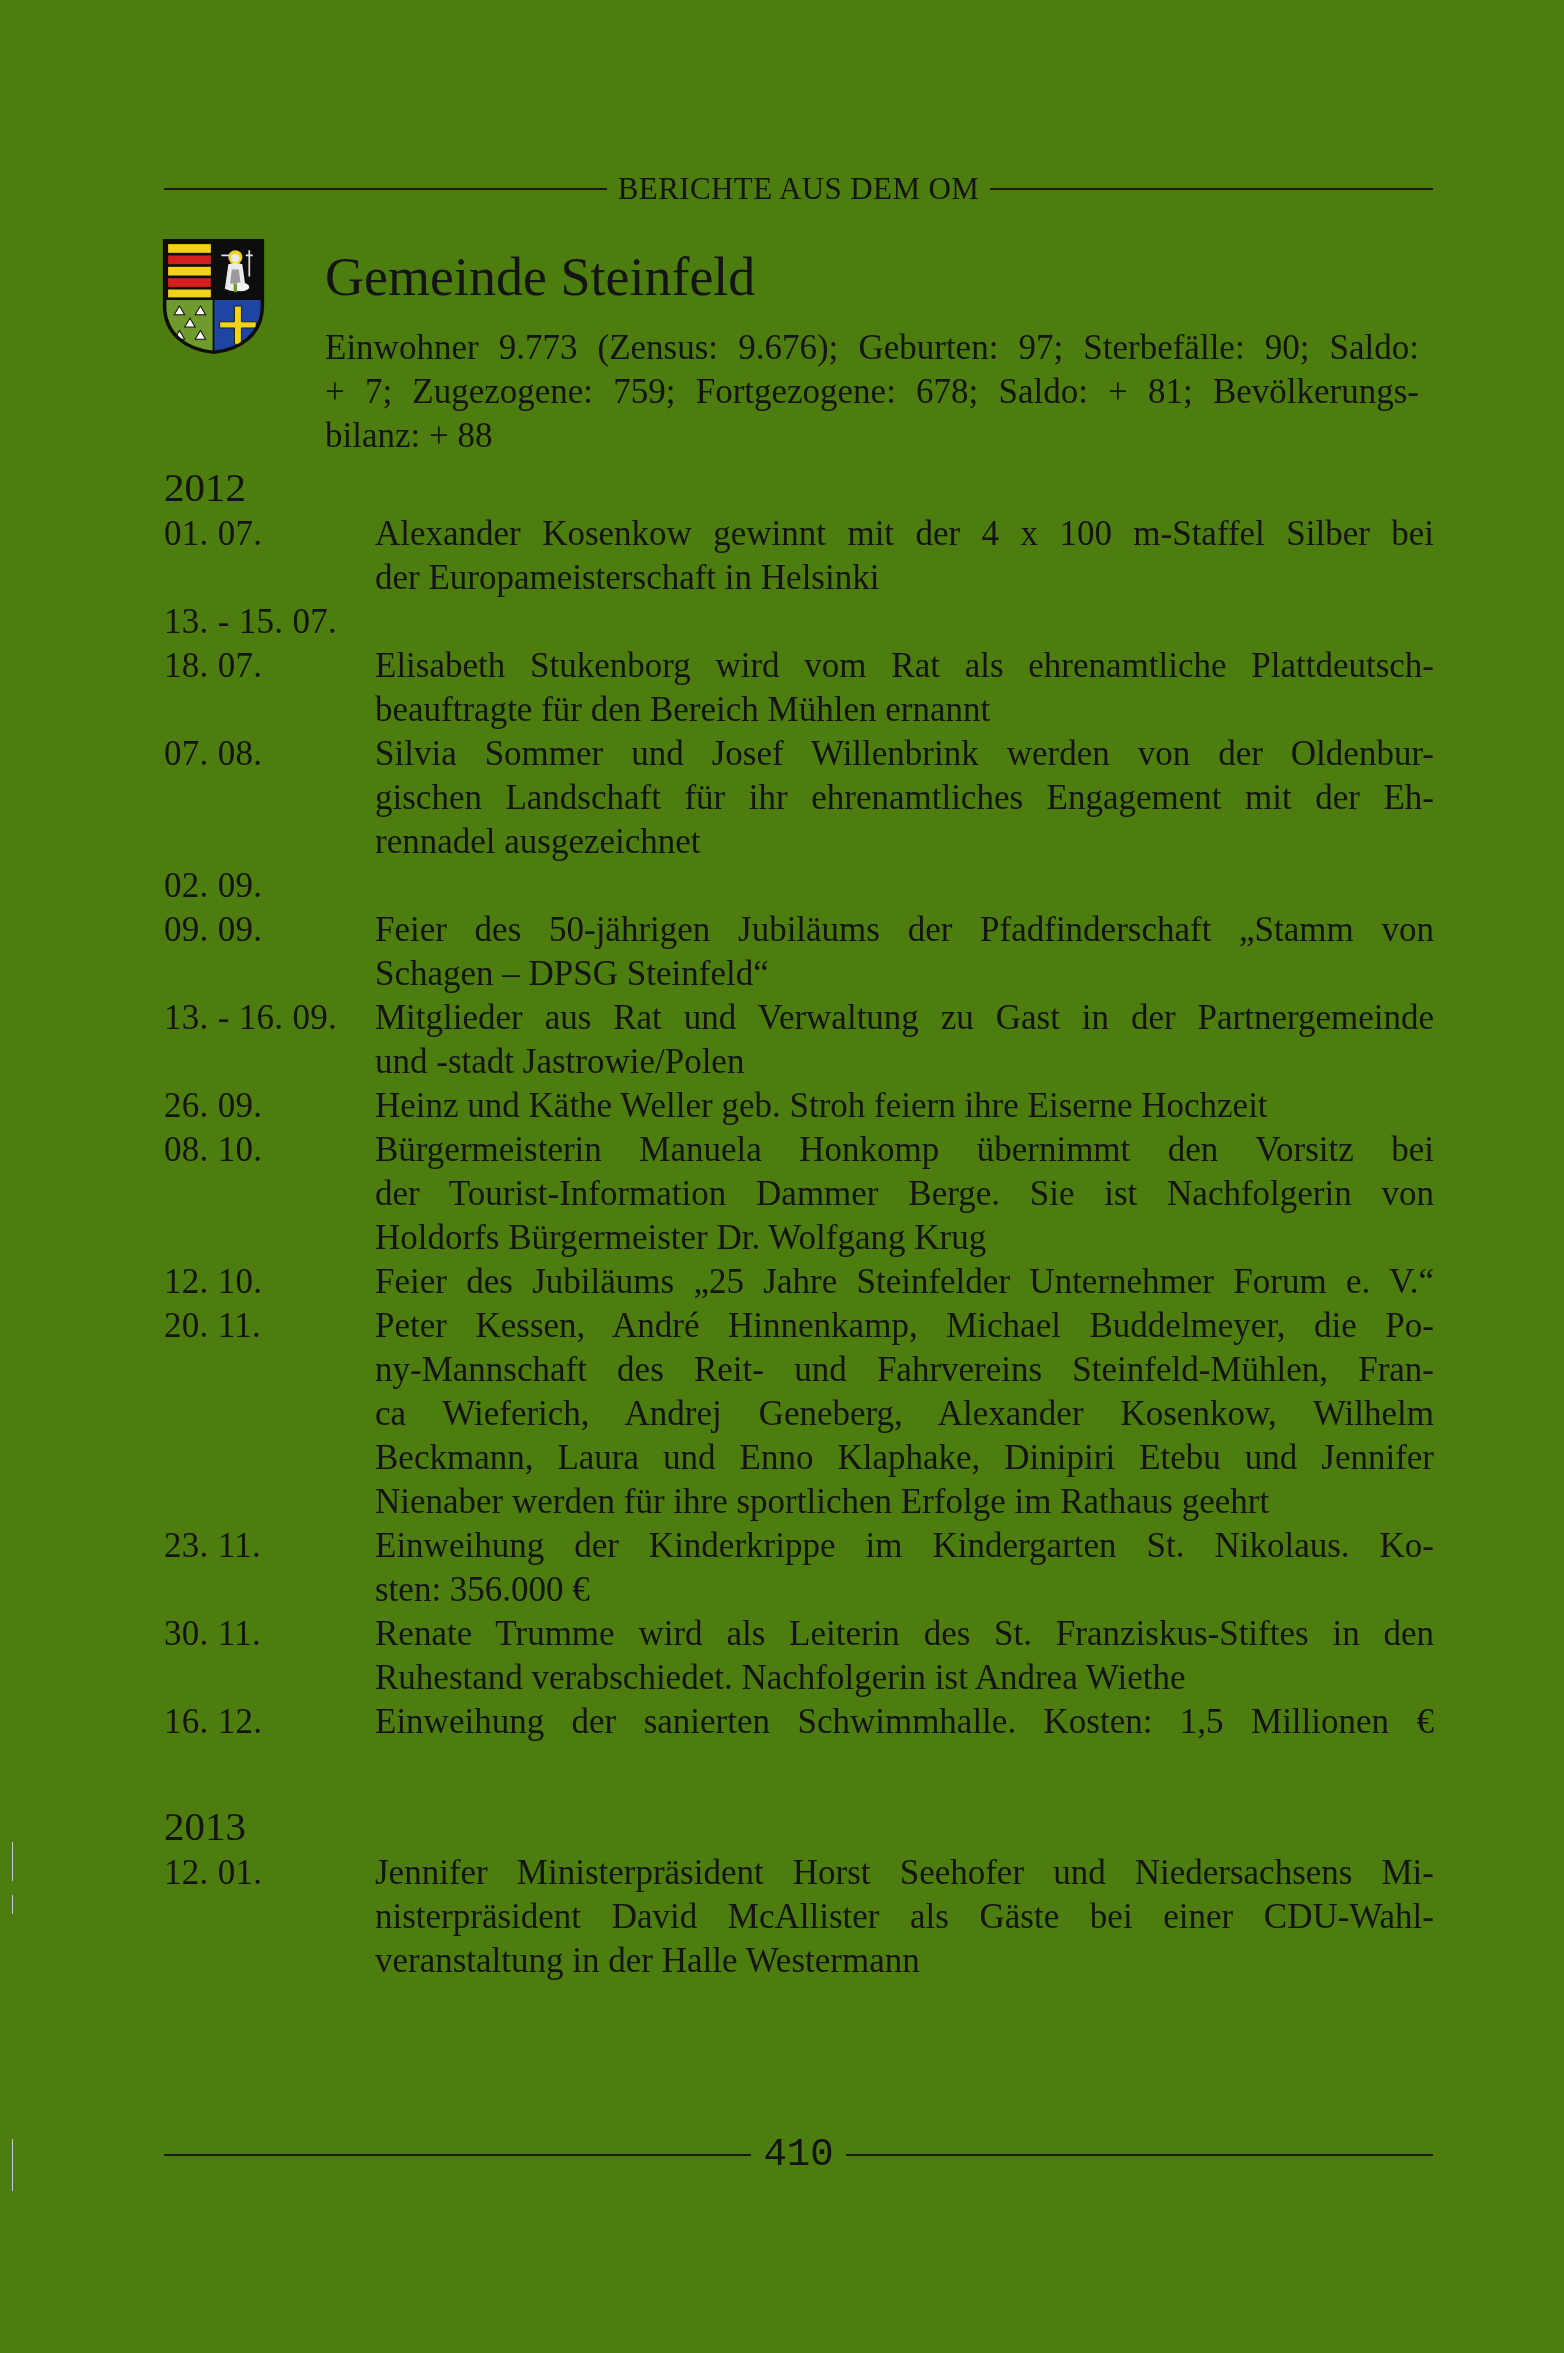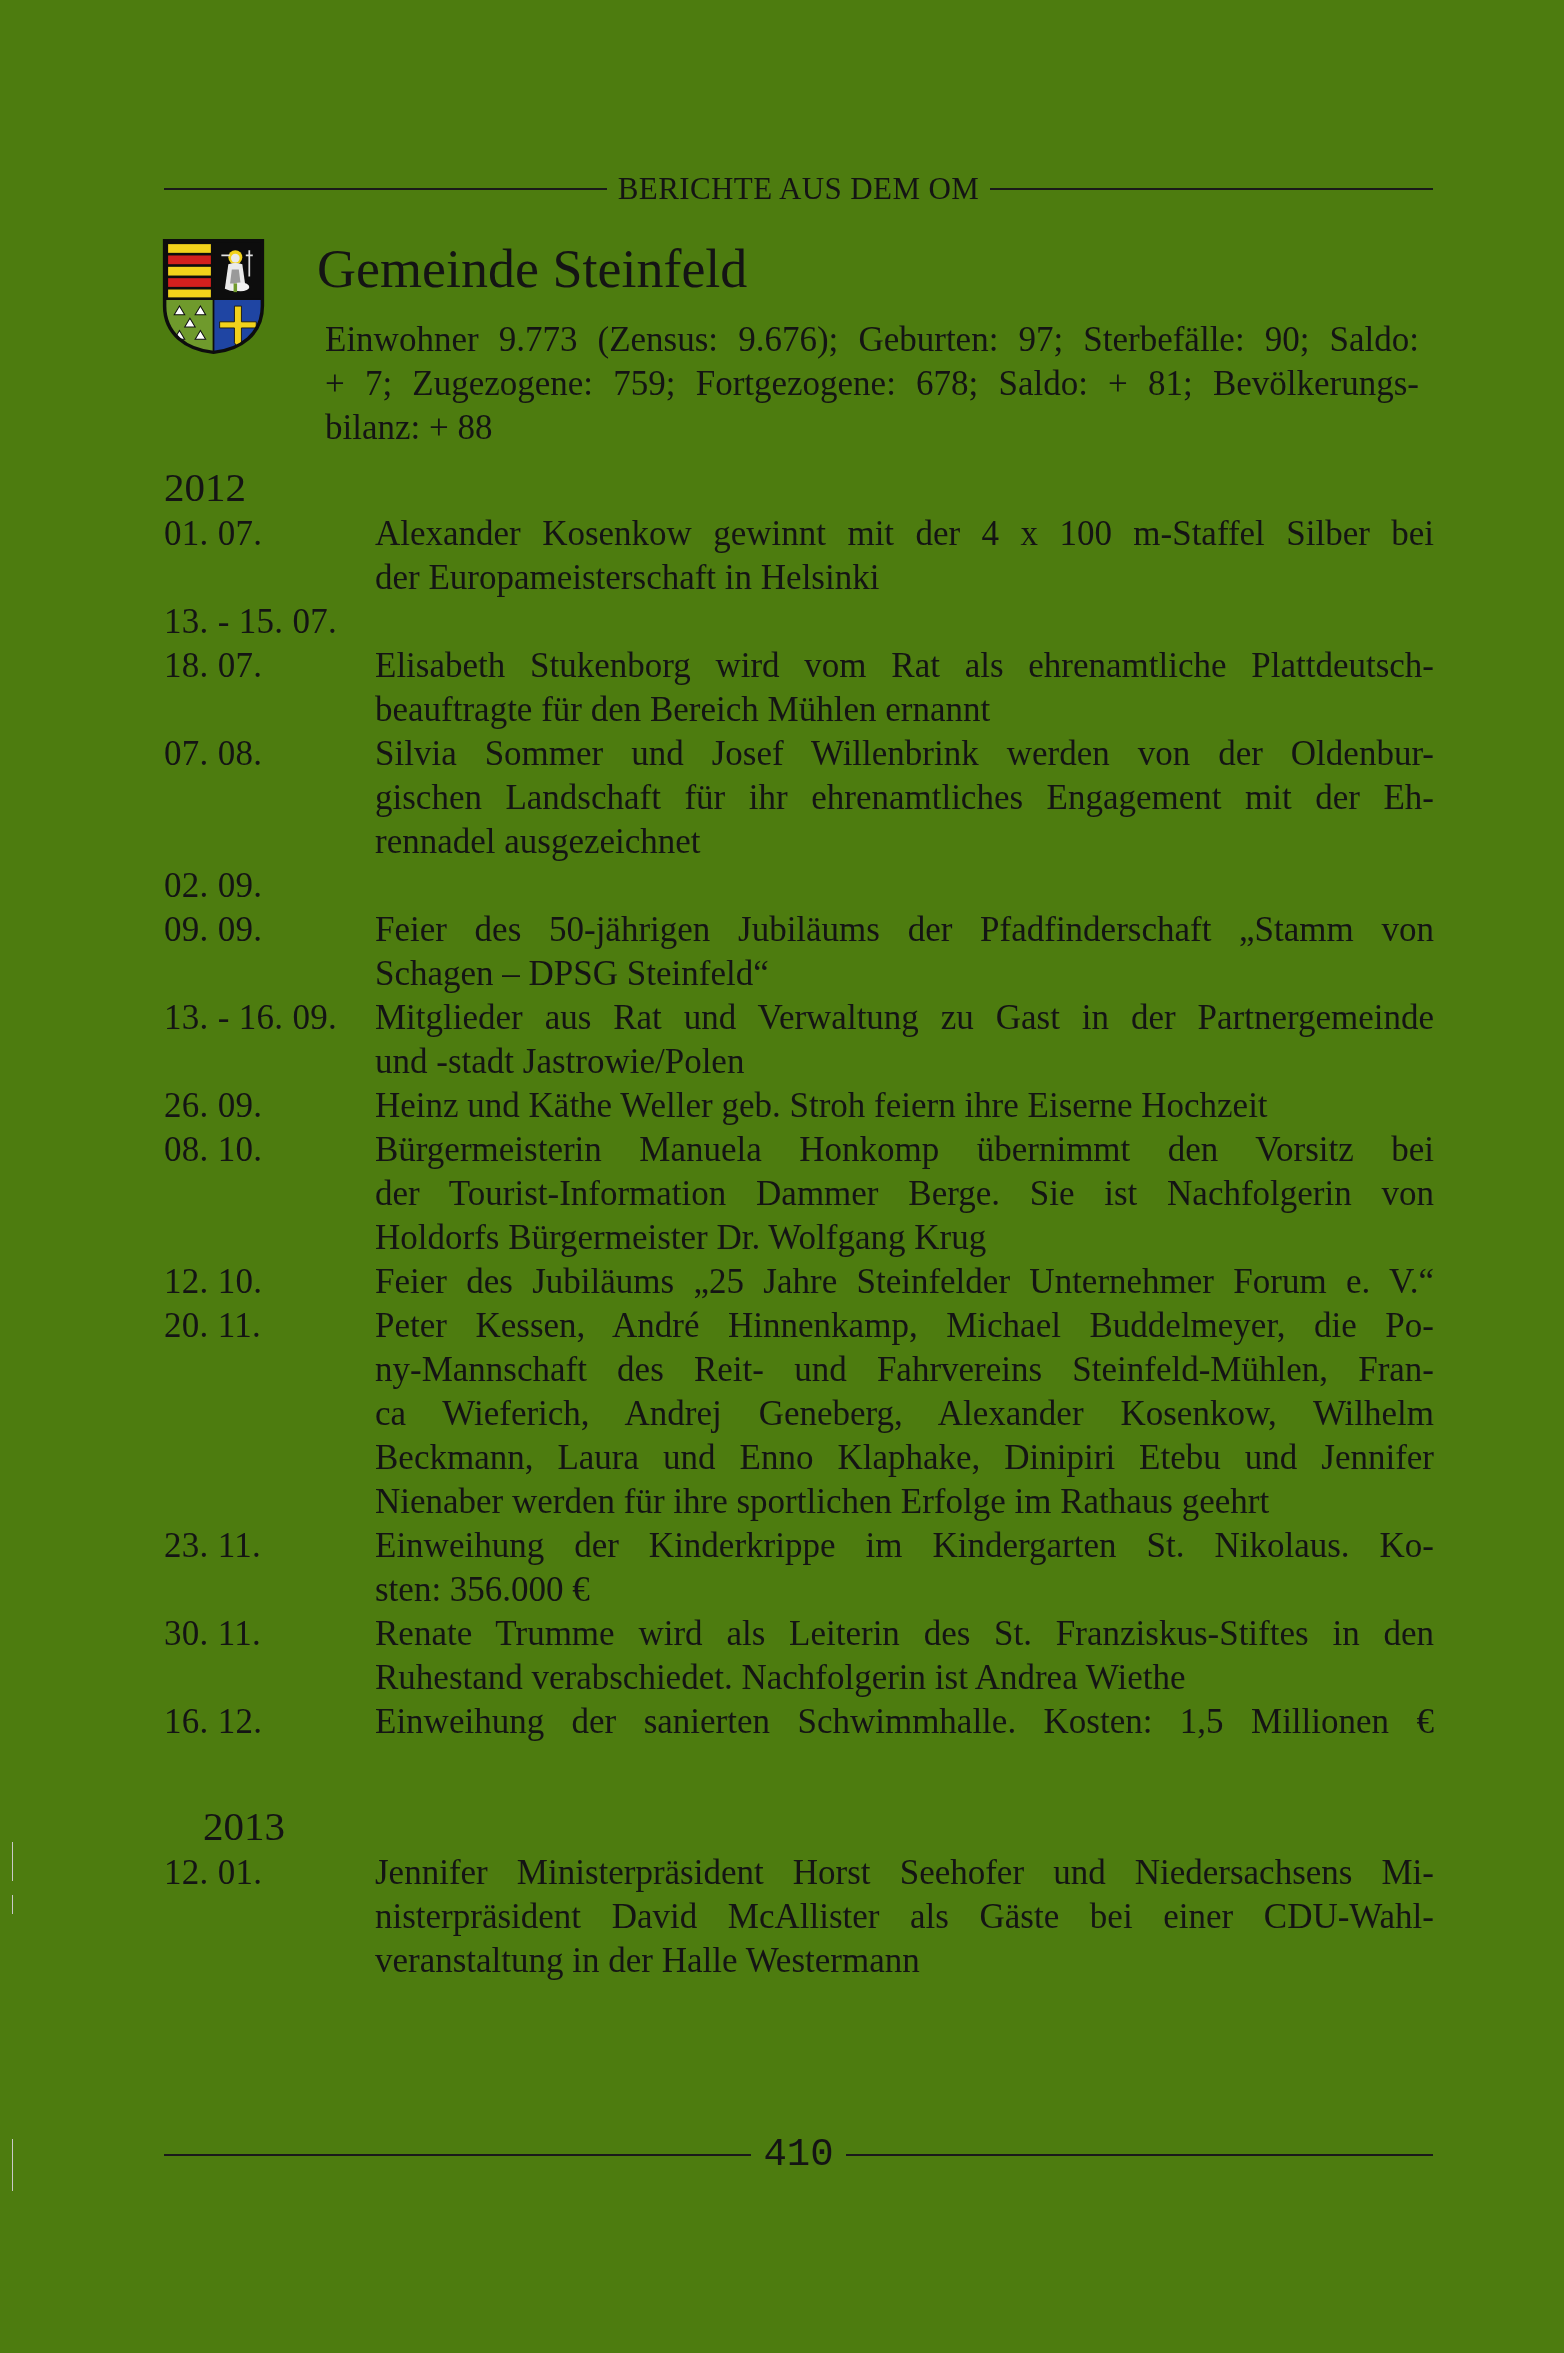--- a/index.html
+++ b/index.html
@@ -61,21 +61,21 @@
     }
     .title-block {
       position: absolute;
       left: 309px;
       top: 229px;
       width: 1126px;
     }
     .title {
       font-size: 54px;
       line-height: 65px;
-      margin: 8px;
+      margin: 16px;
       font-weight: normal;
       white-space: nowrap;
     }
     .stats {
       font-size: 35px;
       line-height: 44px;
       margin: 16px;
       text-align: justify;
       hyphens: manual;
     }
@@ -88,21 +88,20 @@
       width: 1270px;
     }
     .year {
       font-size: 41px;
       line-height: 49px;
       margin: 0;
       font-weight: normal;
     }
     .year.y2013 {
       margin-top: 58px;
-      margin-left: 39px;
     }
     .entry {
       display: flex;
       font-size: 35px;
       line-height: 44px;
     }
     .entry .date {
       width: 211px;
       flex: 0 0 211px;
       white-space: nowrap;

